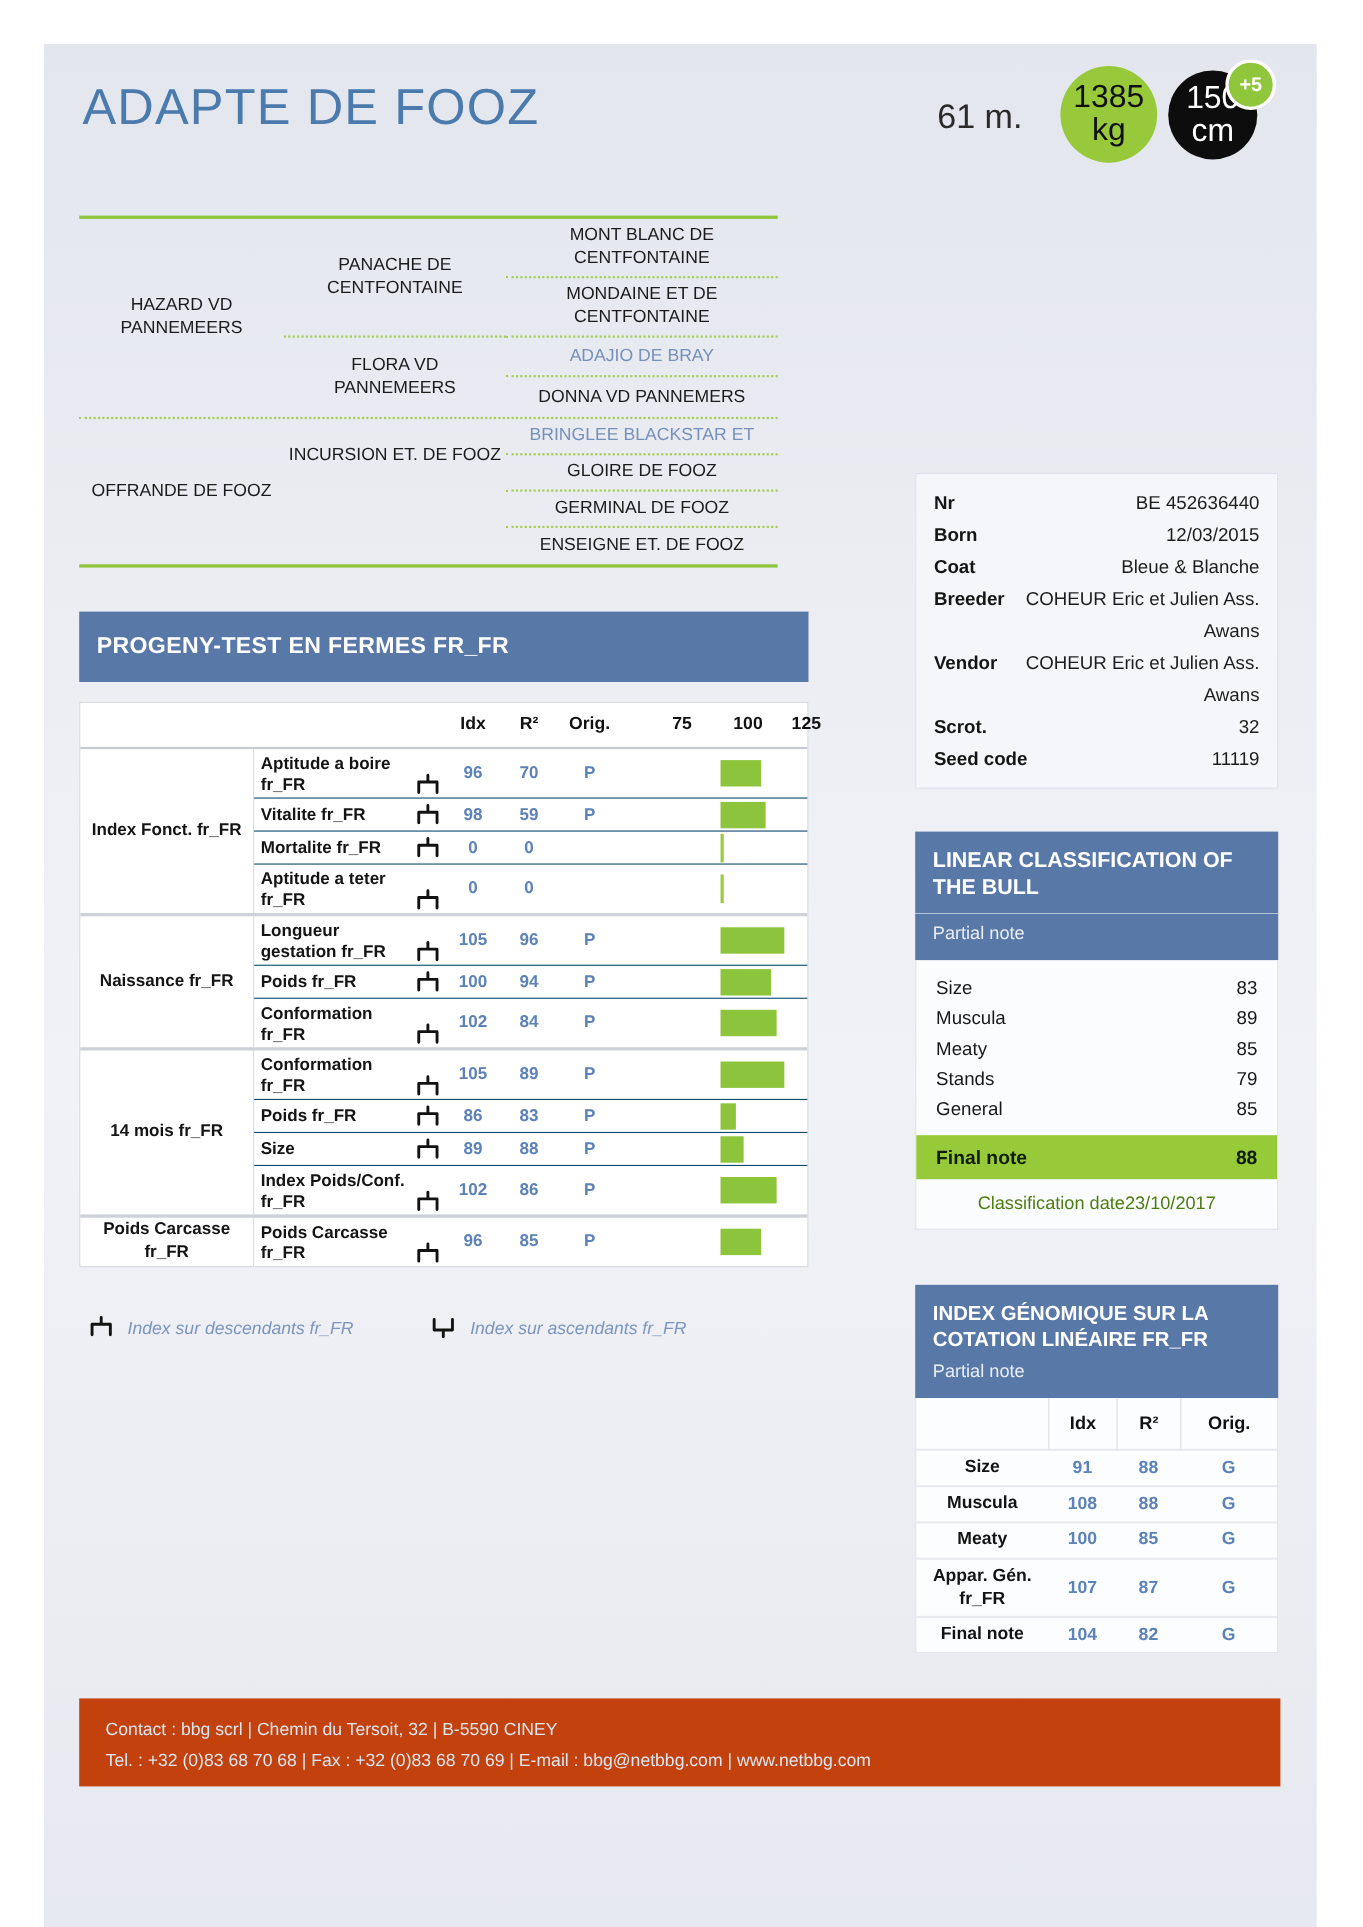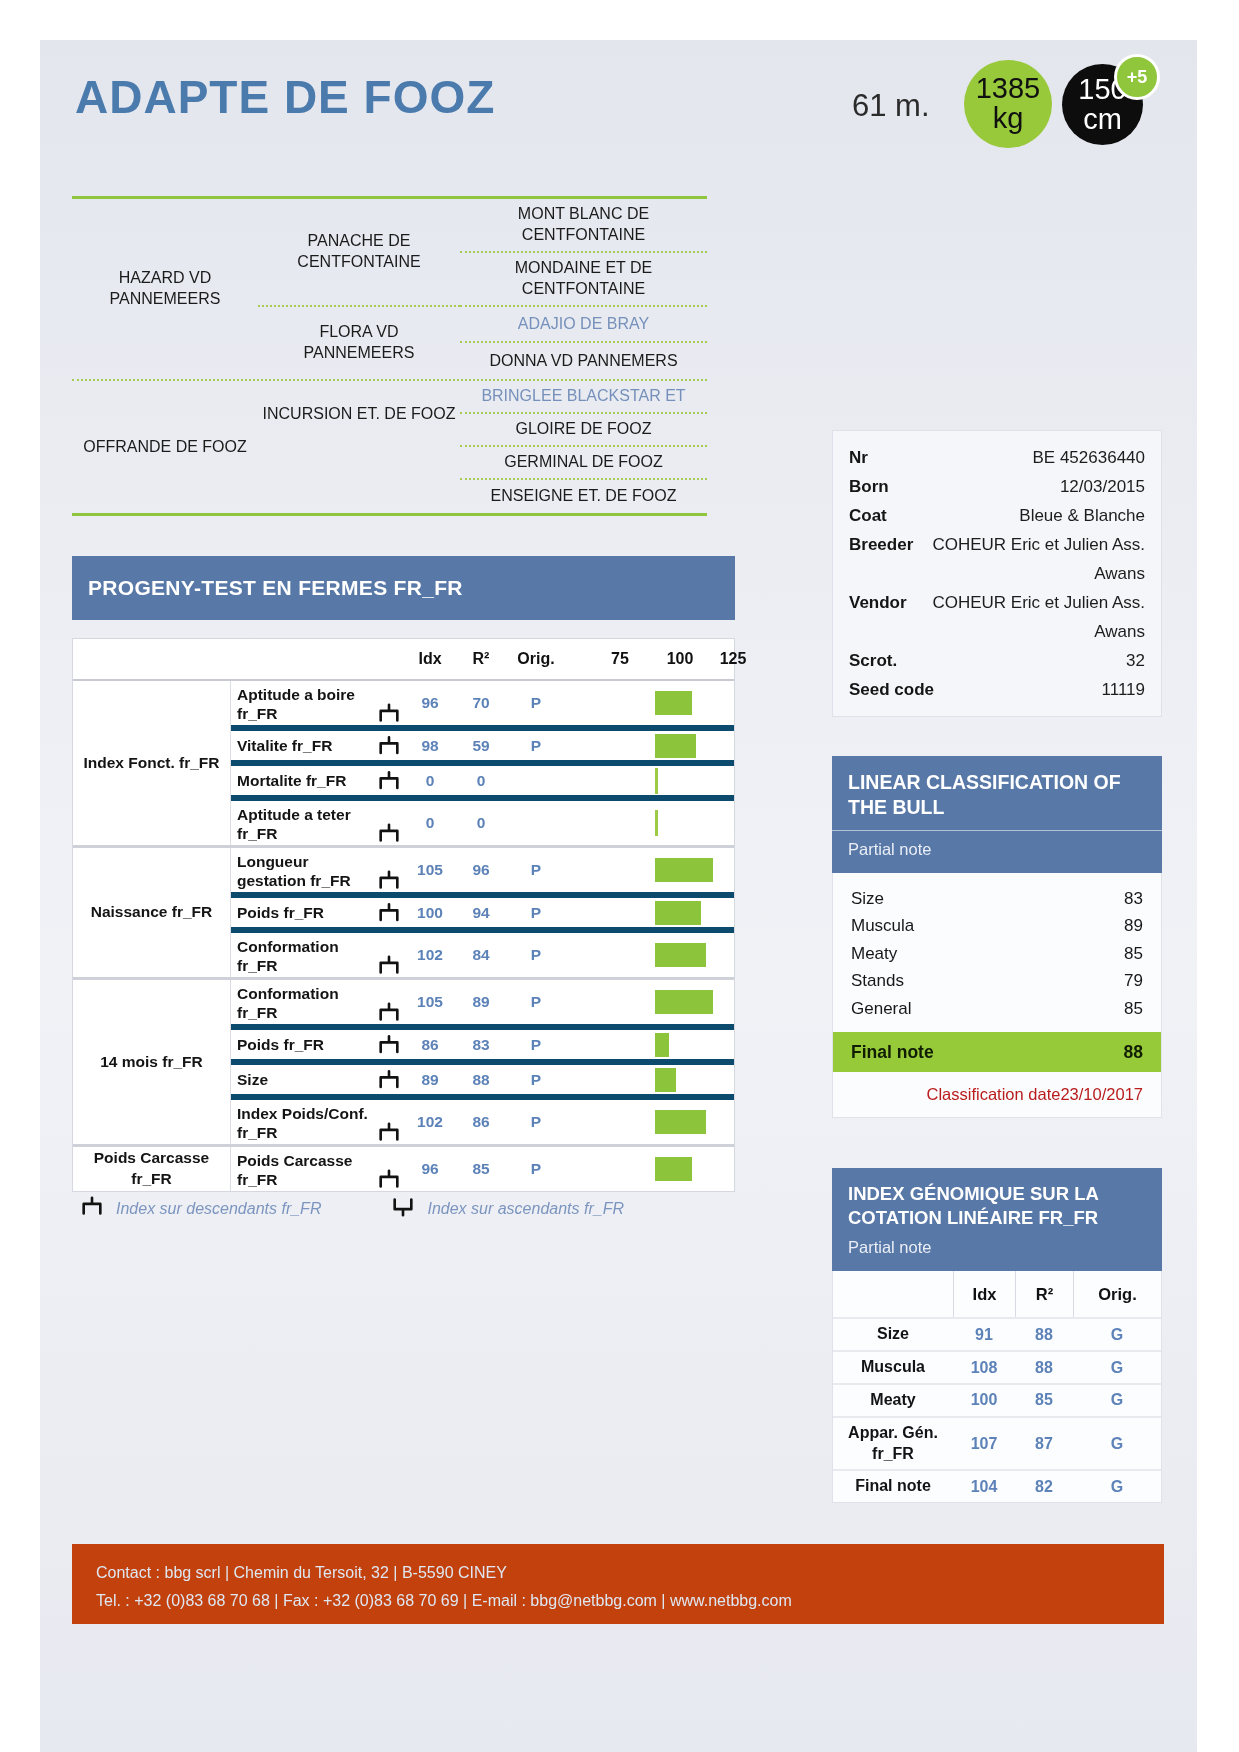--- a/index.html
+++ b/index.html
@@ -2,21 +2,21 @@
 <html><head>
 <meta charset="utf-8">
 <style>
   html,body{margin:0;padding:0;background:#fff;}
   .page{position:relative;width:1239px;height:1752px;overflow:hidden;
         font-family:"Liberation Sans","DejaVu Sans",sans-serif;background:#fff;}
   .page-bg{position:absolute;left:40px;top:40px;width:1157px;height:1712px;
         background:linear-gradient(180deg,#e4e6ee 0%,#edeff4 38%,#f1f2f6 55%,#e7e9f0 100%);}
 
   
-  .title{position:absolute;left:75px;top:70px;font-size:46px;font-weight:bold;
+  .title{position:absolute;left:75px;top:70px;font-size:46px;font-weight:normal;
         color:#4b7aad;letter-spacing:1px;margin:0;}
   .age{position:absolute;left:852px;top:88px;font-size:31px;color:#2b2b2b;}
   .circ{position:absolute;border-radius:50%;display:flex;flex-direction:column;
         align-items:center;justify-content:center;text-align:center;line-height:1.02;}
   .circ.green{left:964px;top:60px;width:88px;height:88px;background:#97c93b;color:#101010;font-size:29px;}
   .circ.black{left:1062px;top:64px;width:81px;height:81px;background:#0d0d0d;color:#ffffff;font-size:29px;}
   .plus-badge{position:absolute;left:1114px;top:54px;width:40px;height:40px;border-radius:50%;
         background:#8fc63c;border:3px solid #fff;color:#fff;font-size:18px;font-weight:bold;
         display:flex;align-items:center;justify-content:center;z-index:3;}
 
@@ -59,21 +59,21 @@
   .hnum{text-align:center;font-weight:bold;font-size:16px;color:#111;}
   .haxis{position:relative;height:100%;}
   .haxis span{position:absolute;top:50%;transform:translate(-50%,-50%);
         font-weight:bold;font-size:16px;color:#111;}
   .pgroup{display:flex;border-top:3px solid #cfd1d9;}
   .pgroup:first-child{border-top:none;}
   .pgroup-label{width:158px;display:flex;align-items:center;justify-content:center;text-align:center;
         font-weight:bold;font-size:15.5px;color:#141414;border-right:1px solid #dcdde3;
         padding:0 8px;box-sizing:border-box;line-height:1.35;}
   .prows{flex:1;display:flex;flex-direction:column;}
-  .prow{display:grid;grid-template-columns:176px 46px 56px 54px 1fr;border-top:6px solid #0c4a6e;
+  .prow{display:grid;grid-template-columns:176px 46px 56px 54px 1fr;border-top:1px solid #0c4a6e;
         align-items:center;height:29px;}
   .prow:first-child{border-top:none;}
   .prow.tall{height:44px;}
   .pcell-param{position:relative;height:100%;display:flex;align-items:center;
         padding:2px 32px 2px 6px;box-sizing:border-box;font-weight:bold;font-size:15.5px;
         line-height:1.25;color:#141414;}
   .prow.tall .pcell-param{align-items:flex-start;padding-top:4px;}
   .picon{position:absolute;right:6px;top:50%;transform:translateY(-50%);line-height:0;}
   .prow.tall .picon{top:auto;bottom:2px;transform:none;}
   .pcell-num,.pcell-orig{text-align:center;font-weight:bold;font-size:15.5px;color:#5c82b8;}
@@ -90,21 +90,21 @@
   .pnl-head{background:#5878a7;color:#fff;padding:14px 16px;}
   .pnl-title{font-size:19.5px;font-weight:bold;line-height:1.28;}
   .pnl-sep{border-top:1px solid rgba(255,255,255,.55);margin:10px -16px 0;}
   .pnl-sub{padding-top:9px;font-size:16.5px;color:#eaeef6;}
   .pnl-body{background:#fbfcfe;border:1px solid #e0e2ea;border-top:none;}
   .crows{padding:12px 0 10px;}
   .crow{display:flex;justify-content:space-between;padding:0 18px;font-size:17px;
         line-height:27.5px;color:#181818;}
   .final{display:flex;justify-content:space-between;align-items:center;background:#97ca39;
         height:40px;padding:0 18px;font-size:17.5px;font-weight:bold;color:#101d03;}
-  .cdate{display:flex;justify-content:flex-end;padding:13px 18px;font-size:16.5px;color:#b91c1c;}
+  .cdate{display:flex;justify-content:center;padding:13px 18px;font-size:16.5px;color:#4d7c0f;}
 
   .gtable{background:#fcfdff;border:1px solid #e0e2ea;border-top:none;}
   .ghead{display:grid;grid-template-columns:120px 62px 58px 88px;height:46px;}
   .ghead>div{display:flex;align-items:center;justify-content:center;
         font-weight:bold;font-size:16.5px;color:#111;}
   .ghead>div+div{border-left:1px solid #d9dbe4;}
   .grow{display:grid;grid-template-columns:120px 62px 58px 88px;border-top:2px solid #e8eaf0;
         align-items:center;text-align:center;padding:5px 0;}
   .gparam{font-weight:bold;font-size:16px;color:#131313;line-height:1.3;padding:0 4px;}
   .gval{font-weight:bold;font-size:16px;color:#5c82b8;}

